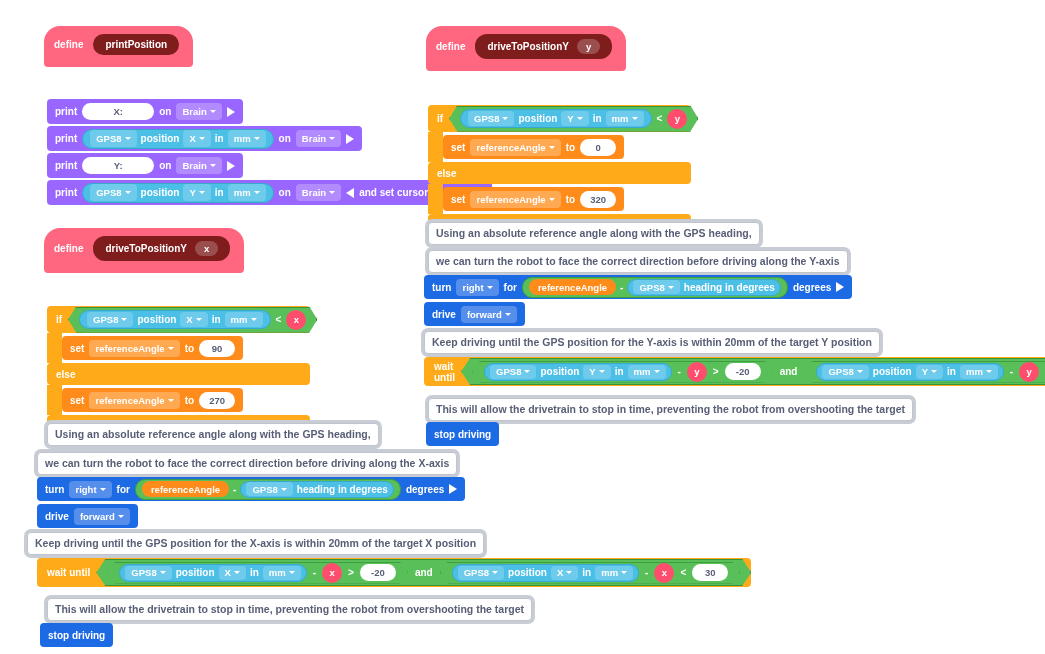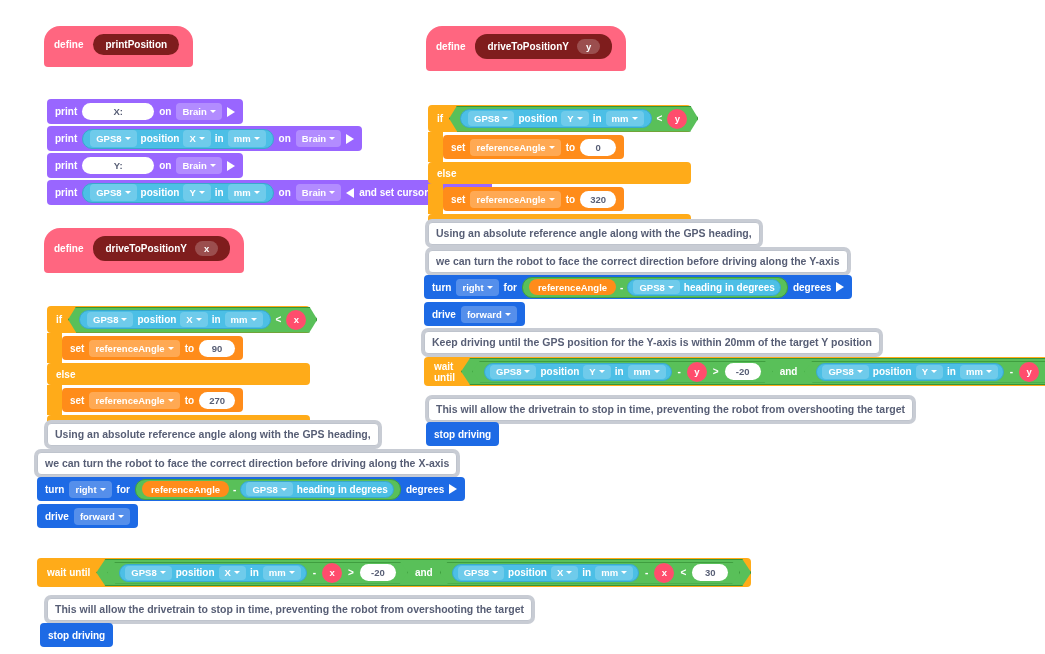--- a/index.html
+++ b/index.html
@@ -339,20 +339,21 @@
   </div>
 
   <div class="blk c-motion" style="position:absolute;left:37px;top:504px;height:24px;">
     <span class="lbl">drive</span>
     <span class="dd lite">
       <span>forward</span>
       <i class="arrow"></i>
     </span>
   </div>
 
+  <div class="comment" style="left:27px;top:532px;">Keep driving until the GPS position for the X-axis is within 20mm of the target X position</div>
 
   <div class="band" style="left:37px;top:558px;">
     <span class="lbl">wait until</span>
     <span class="bighex">
       <span class="innerhex">
         <span class="rep sensing" style="height:18px;padding:0 5px;">
           <span class="dd" style="background:rgba(255,255,255,0.2);height:14px;">
             <span>GPS8</span>
             <i class="arrow"></i>
           </span>

